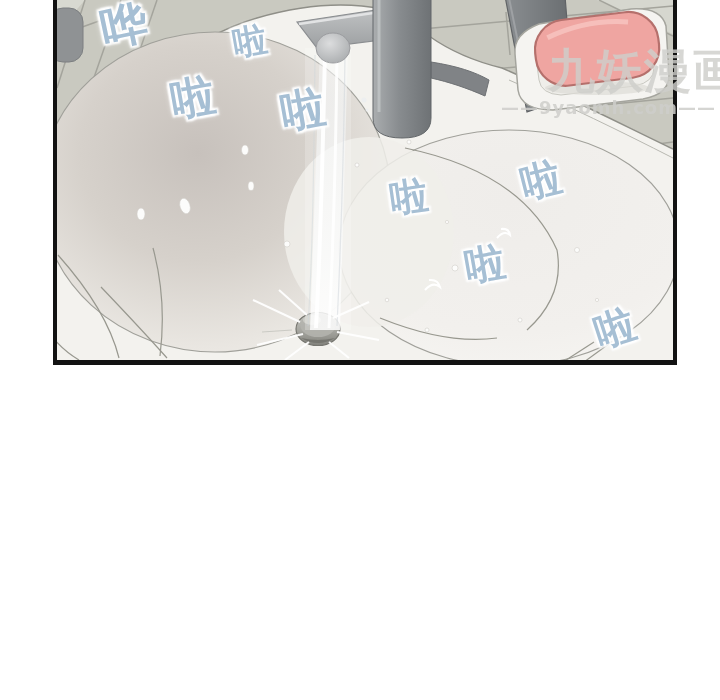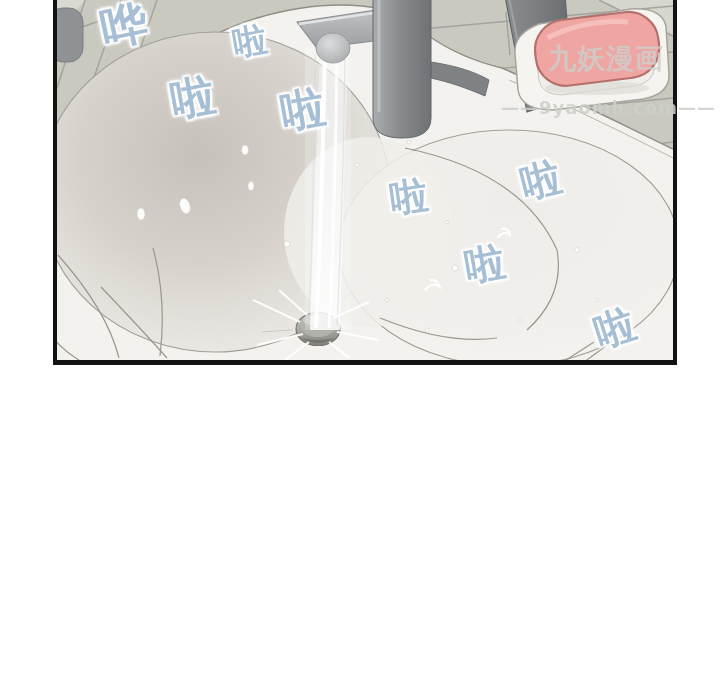--- a/index.html
+++ b/index.html
@@ -28,21 +28,21 @@
   .sfx-2{left:176px;top:24px;font-size:34px;transform:rotate(-10deg);}
   .sfx-3{left:114px;top:76px;font-size:44px;transform:rotate(-10deg);}
   .sfx-4{left:224px;top:88px;font-size:44px;transform:rotate(-10deg);}
   .sfx-5{left:333px;top:178px;font-size:38px;transform:rotate(-8deg);}
   .sfx-6{left:464px;top:160px;font-size:40px;transform:rotate(-14deg);}
   .sfx-7{left:408px;top:244px;font-size:40px;transform:rotate(-10deg);}
   .sfx-8{left:538px;top:308px;font-size:40px;transform:rotate(-18deg);}
   .watermark{position:absolute;z-index:10;pointer-events:none;}
   .wm-title{
     position:absolute;left:548px;top:40px;width:168px;
-    font-size:28px;font-weight:bold;letter-spacing:1px;text-align:left;
+    font-size:47px;font-weight:bold;letter-spacing:1px;text-align:left;
     color:rgba(206,206,202,0.82);white-space:nowrap;
   }
   .wm-url{
     position:absolute;left:500px;top:97px;width:216px;
     font-size:18px;font-weight:bold;letter-spacing:1px;text-align:right;
     color:rgba(206,206,202,0.85);white-space:nowrap;
   }
 </style>
 </head>
 <body>

